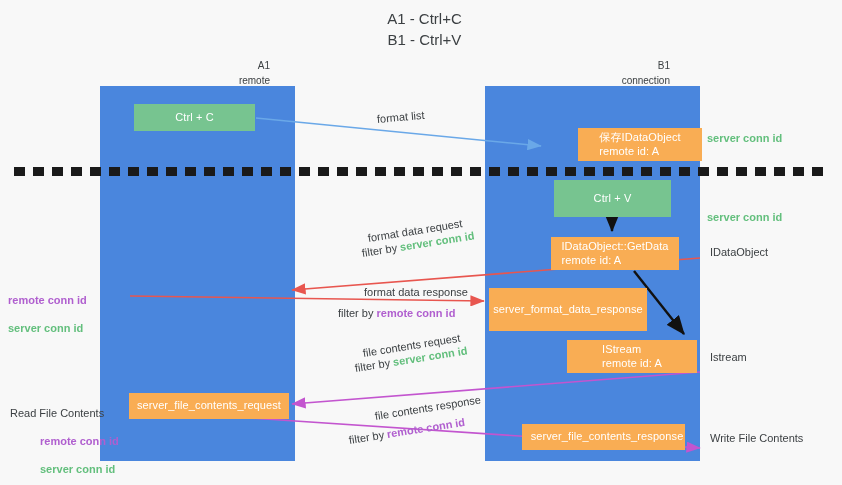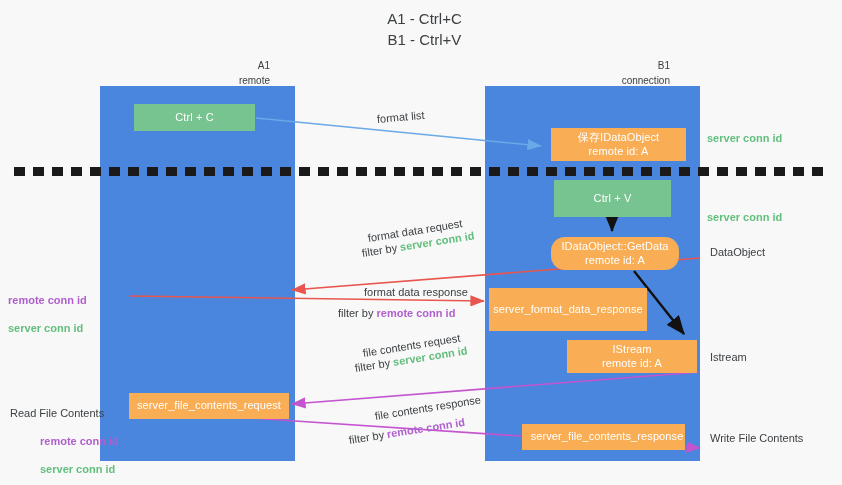--- a/index.html
+++ b/index.html
@@ -30,30 +30,30 @@
 
   
   .lane{background:#4a86dd;}
   #lane-a1{left:100px;top:86px;width:195px;height:375px;}
   #lane-b1{left:485px;top:86px;width:215px;height:375px;}
 
   
   .box{
     box-sizing:border-box;
     display:flex;flex-direction:column;align-items:center;justify-content:center;
-    color:#ffffff;font-size:11px;line-height:13.5px;text-align:center;
+    color:#ffffff;font-size:11px;line-height:13.5px;text-align:left;
     white-space:pre-line;letter-spacing:.1px;
   }
   .box.green{background:#77c490;}
   .box.orange{background:#f9ad54;}
 
   #box-ctrlc{left:134px;top:104px;width:121px;height:27px;}
-  #box-save-ido{left:551px;top:128px;width:135px;height:33px;}
+  #box-save-ido{left:578px;top:128px;width:124px;height:33px;}
   #box-ctrlv{left:554px;top:180px;width:117px;height:37px;}
-  #box-getdata{left:551px;top:237px;width:128px;height:33px;border-radius:14px;}
+  #box-getdata{left:551px;top:237px;width:128px;height:33px;}
   #box-fmt-req{left:129px;top:277px;width:160px;height:26px;}
   #box-fmt-resp{left:489px;top:288px;width:158px;height:43px;}
   #box-istream{left:567px;top:340px;width:130px;height:33px;}
   #box-file-req{left:129px;top:393px;width:160px;height:26px;}
   #box-file-resp{left:522px;top:424px;width:163px;height:26px;padding-left:7px;}
 
   
   .side{font-size:11px;line-height:14px;color:#3c4043;white-space:pre-line;}
   .green-t{color:#63bf7d;font-weight:bold;}
   .purple-t{color:#b05fcf;font-weight:bold;}
@@ -165,21 +165,21 @@
   <div class="abs edge-lbl" id="lbl-fdresp-2"><span>filter by </span><span class="purple-t">remote conn id</span></div>
 
   <div class="abs edge-lbl rot" id="lbl-fcreq-1">file contents request</div>
   <div class="abs edge-lbl rot" id="lbl-fcreq-2"><span>filter by </span><span class="green-t">server conn id</span></div>
 
   <div class="abs edge-lbl rot" id="lbl-fcresp-1">file contents response</div>
   <div class="abs edge-lbl rot" id="lbl-fcresp-2"><span>filter by </span><span class="purple-t">remote conn id</span></div>
 
   <div class="abs side green-t" id="ann-serverconn-1">server conn id</div>
   <div class="abs side green-t" id="ann-serverconn-2">server conn id</div>
-  <div class="abs side" id="ann-dataobject">DataObject</div>
+  <div class="abs side" id="ann-dataobject">IDataObject</div>
   <div class="abs side" id="ann-istream">Istream</div>
   <div class="abs side" id="ann-writefile">Write File Contents</div>
 
   <div class="abs side" id="ann-left-1">
     <span class="purple-t">remote conn id</span><br>
     <span class="green-t">server conn id</span>
   </div>
   <div class="abs side" id="ann-left-2">
     <span class="hdr">Read File Contents</span>
     <span class="ids">

